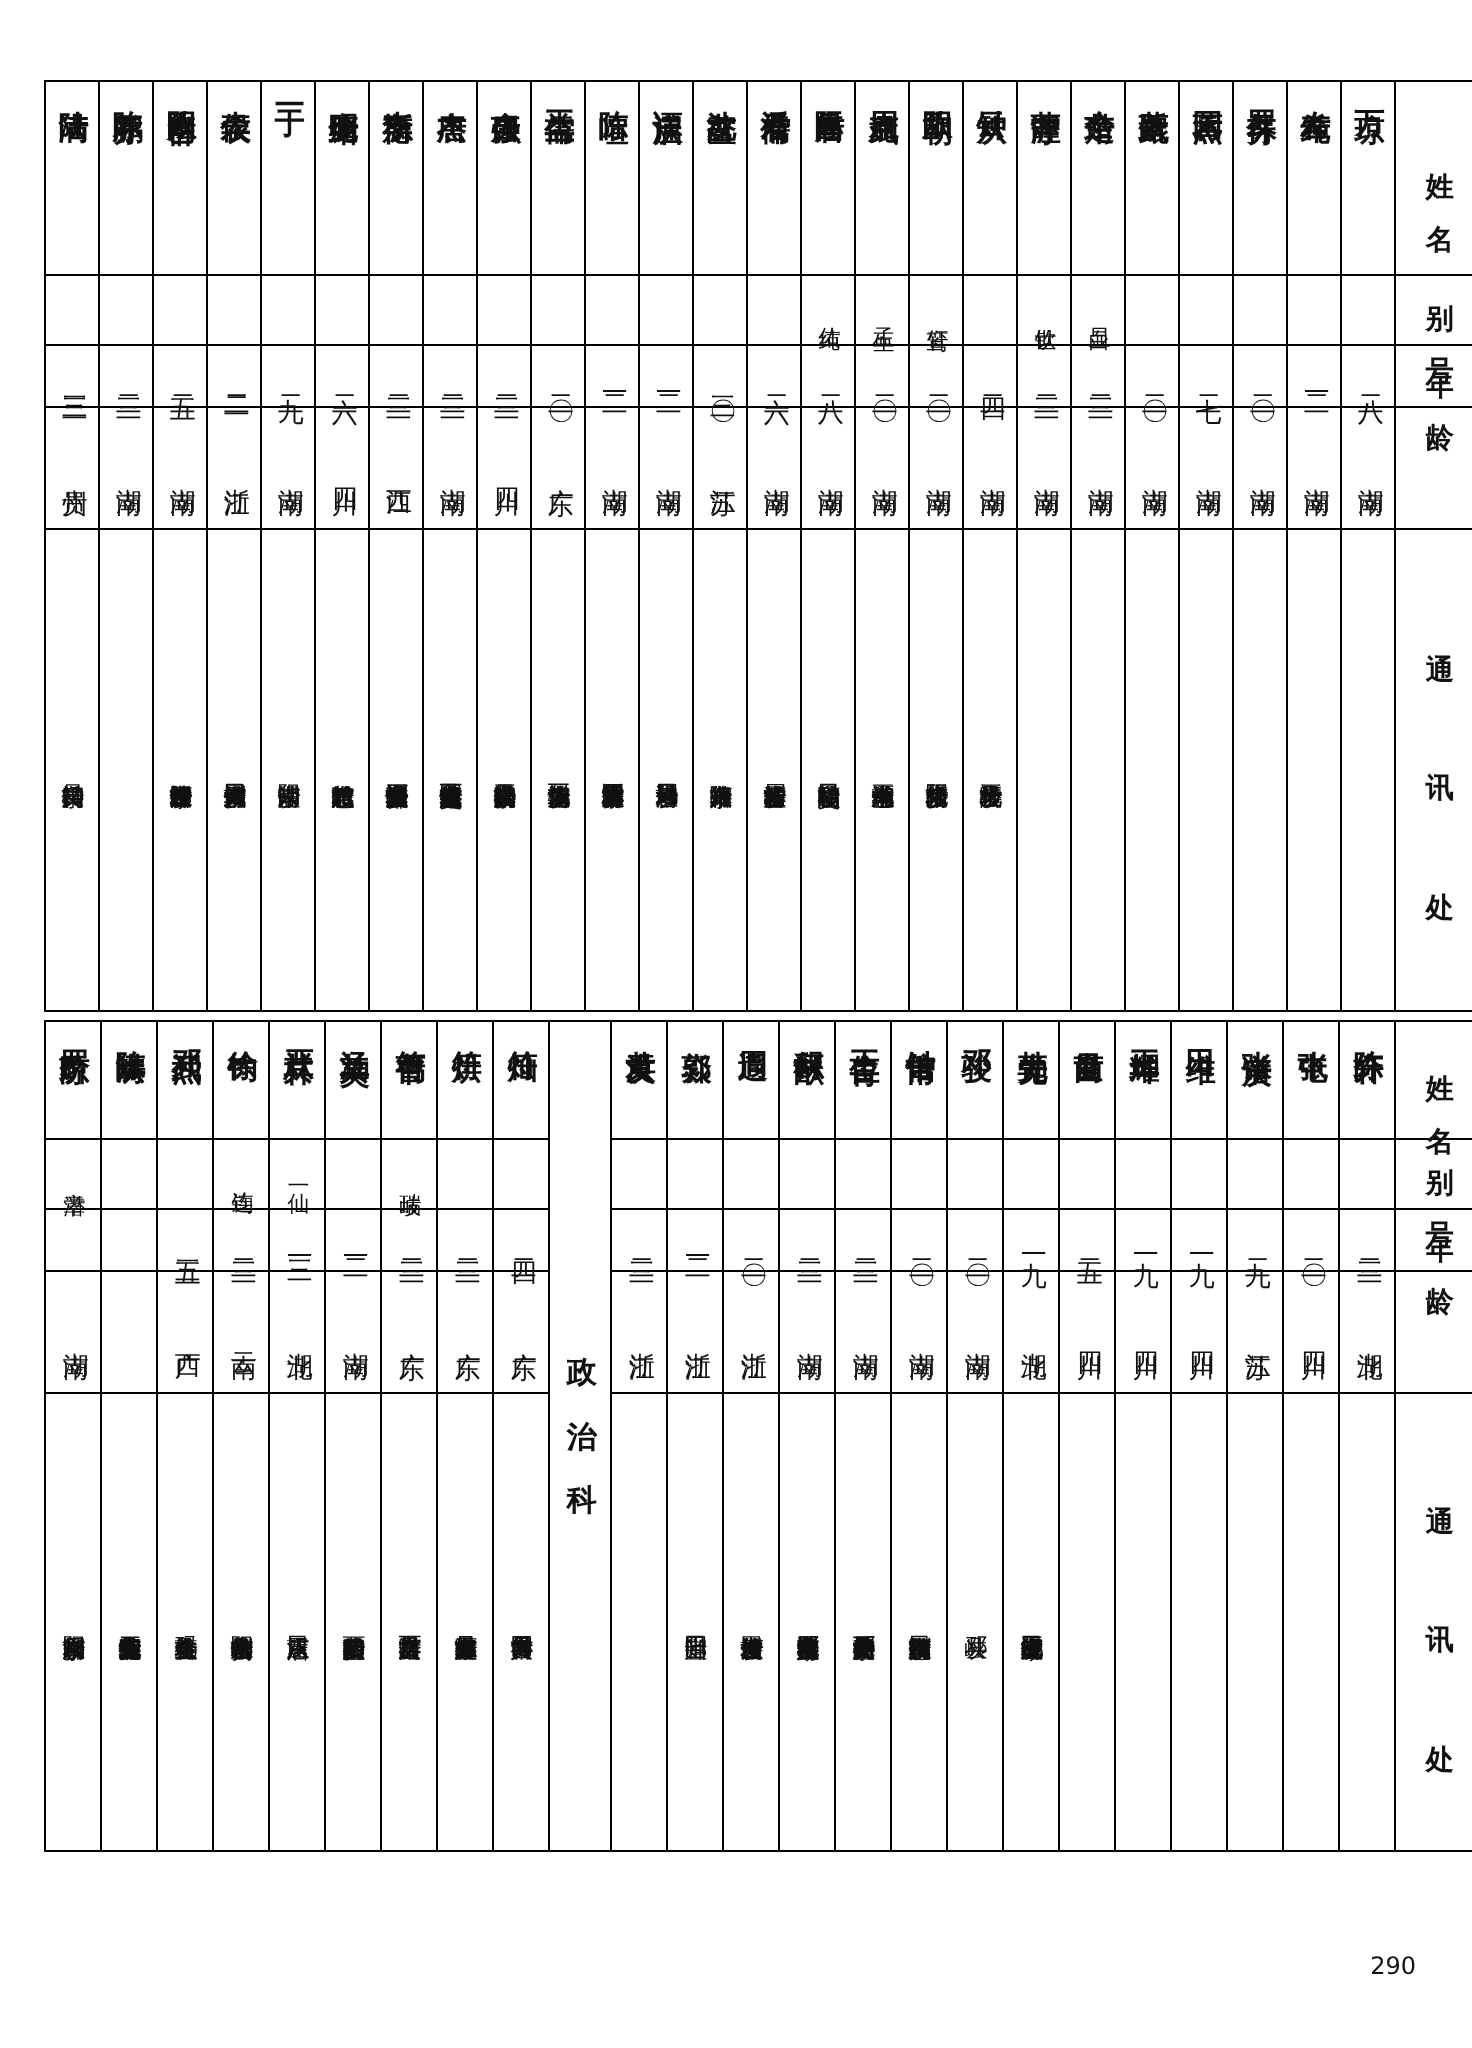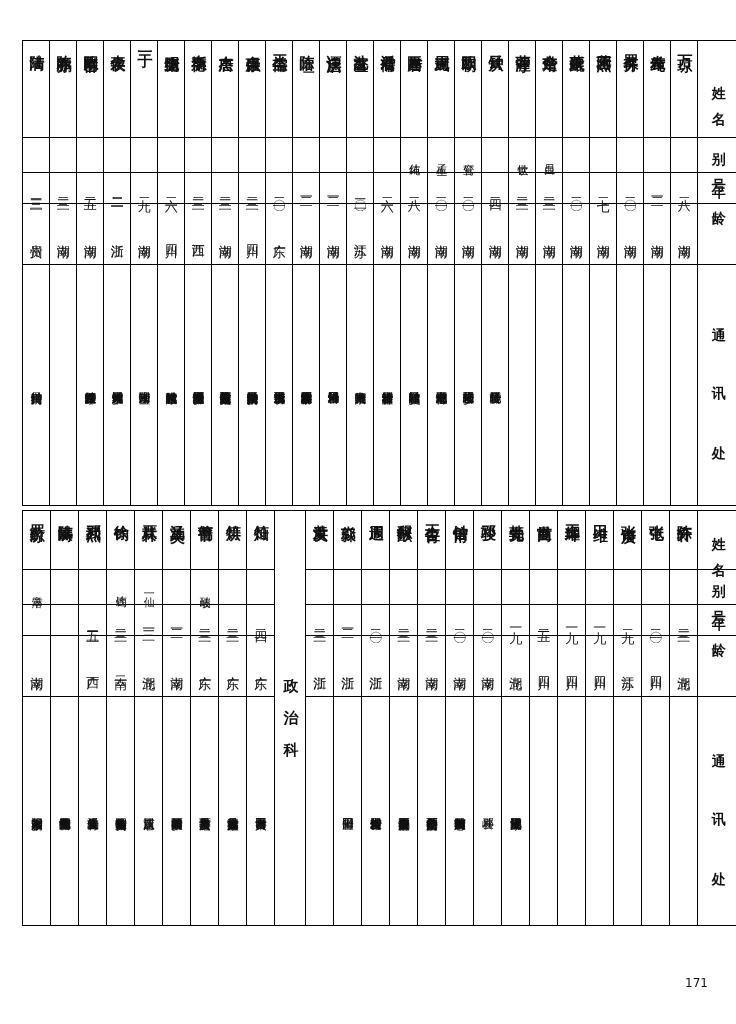--- a/index.html
+++ b/index.html
@@ -1373,14 +1373,14 @@
           </td>
           <td style="width: 42px;">
             <div class="cellbox center" style="height: 228px;">
               <div class="vert f-hdr" style="letter-spacing: 22px;">通 讯 处</div>
             </div>
           </td>
         </tr>
     </tbody>
   </table>
 
-  <div class="pagenum">171</div>
+  <div class="pagenum">290</div>
 </div>
 
 </body></html>

